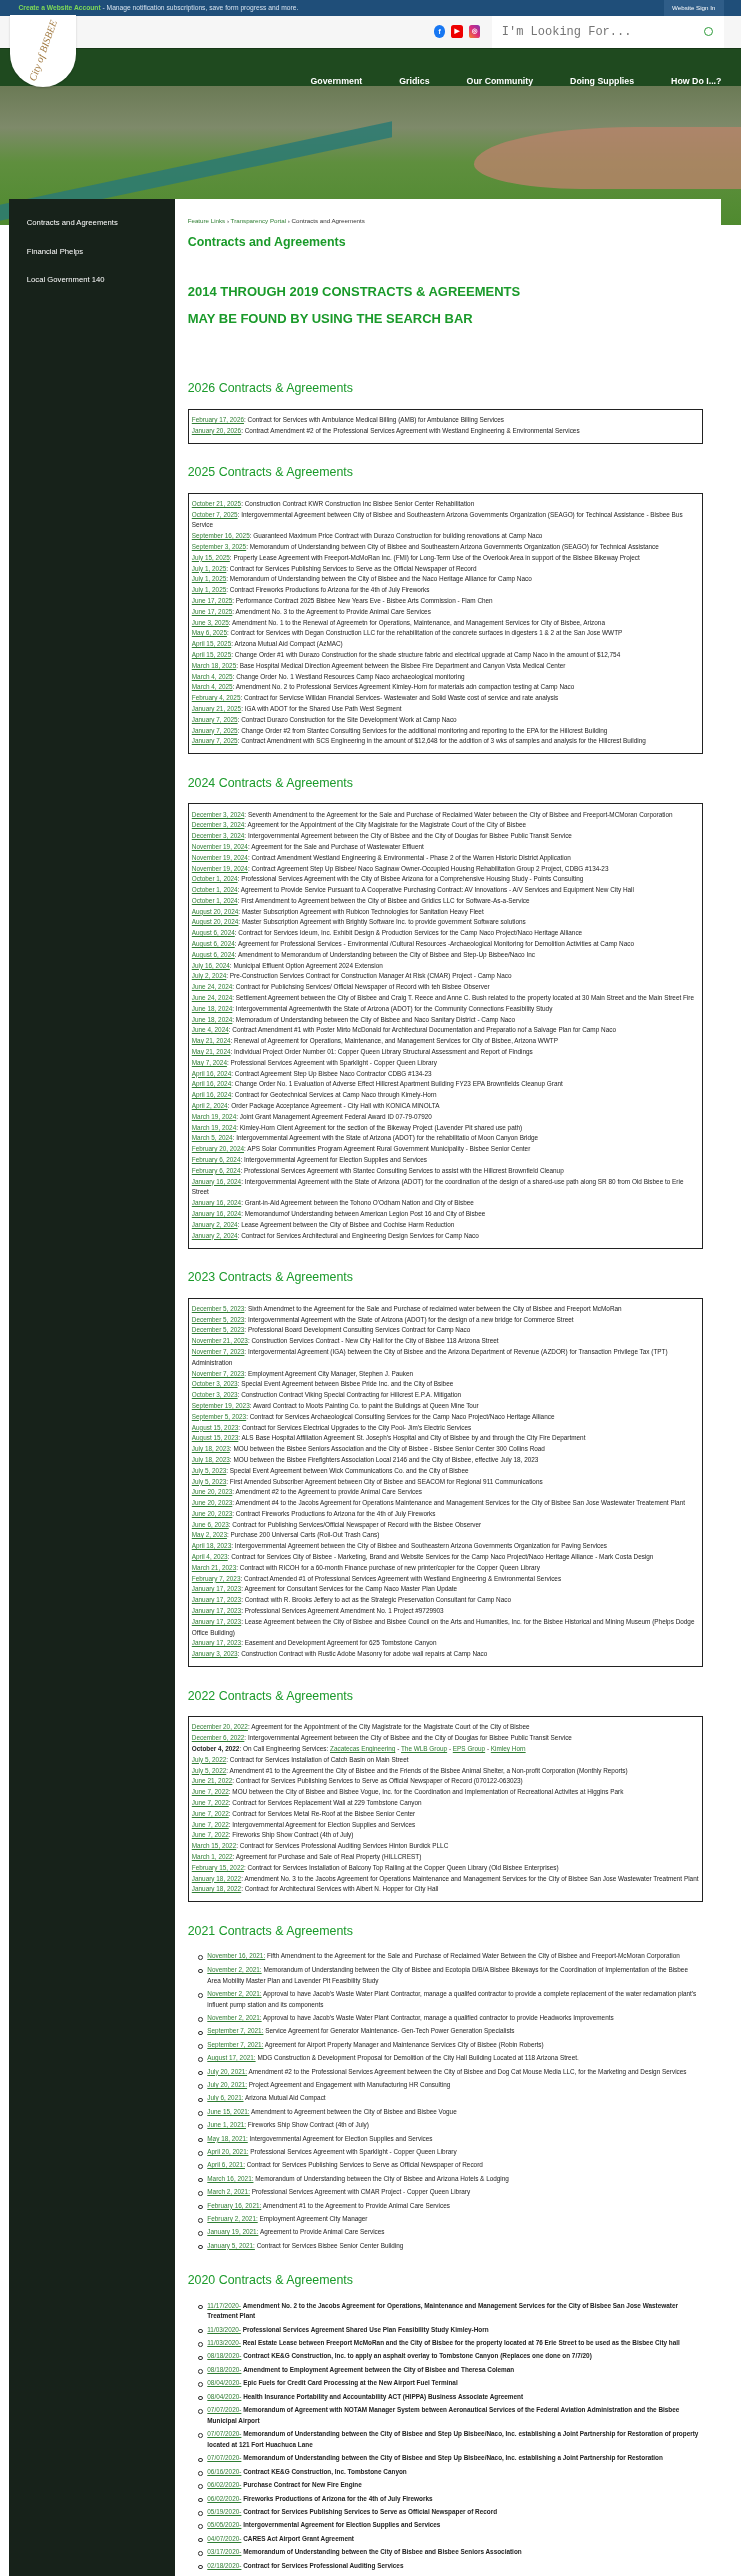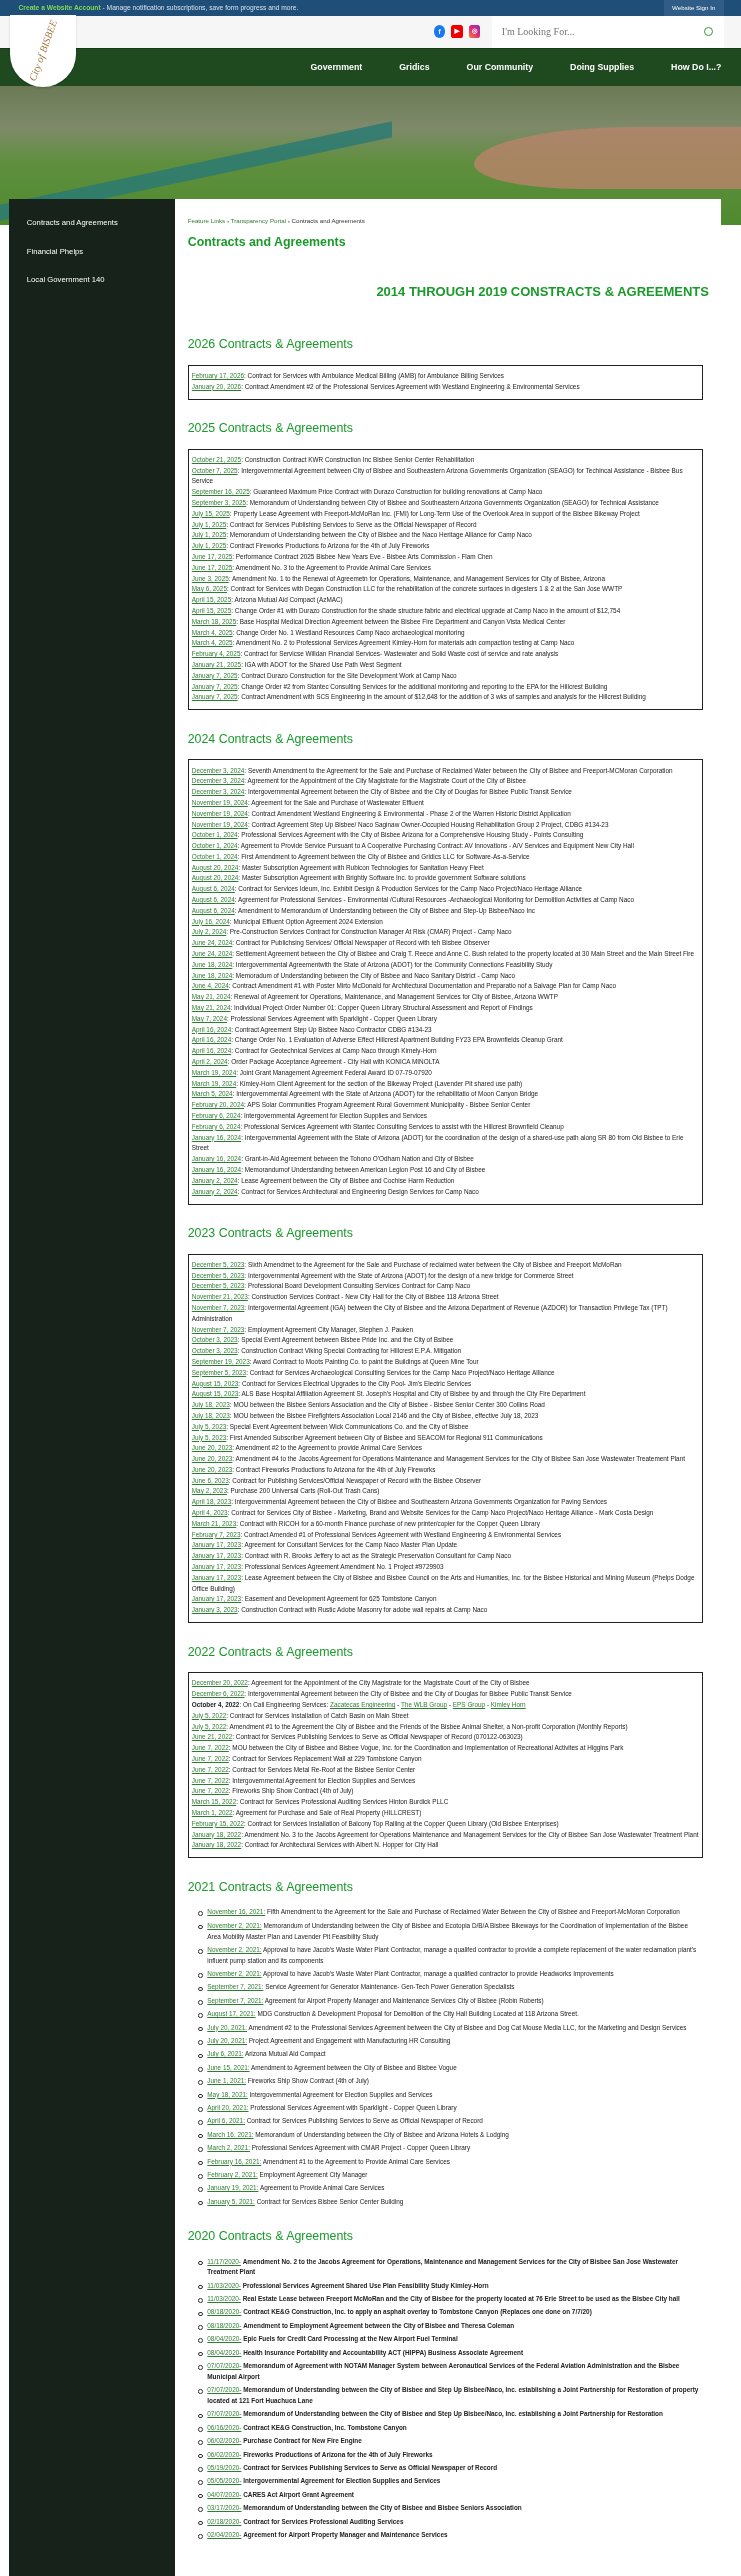--- a/index.html
+++ b/index.html
@@ -10,35 +10,35 @@
 .topbar .signin{background:#2f5d88;height:15.5px;display:flex;align-items:center;padding:0 8.2px;color:#fff;font-size:6.2px;margin-right:18.5px}
 .header{height:32px;background:#f6f6f6;display:flex;align-items:center;justify-content:flex-end;padding-right:18.5px;position:relative}
 .logo{position:absolute;left:10.3px;top:-1px;width:66px;height:72px;background:#fff;border-radius:0 0 33px 33px;display:flex;align-items:center;justify-content:center;z-index:3;box-shadow:0 1px 2.1px rgba(0,0,0,.2)}
 .logo span{color:#a0783f;font-family:"Liberation Serif",serif;font-size:10.3px;font-style:italic;transform:rotate(-70deg);white-space:nowrap}
 .social{display:flex;gap:6.2px;margin-right:11.3px}
 .social .ic{width:11.3px;height:12.4px;border-radius:2.6px;display:flex;align-items:center;justify-content:center;color:#fff;font-weight:bold;font-size:6.7px}
 .fb{background:#1877f2;border-radius:50% !important}
 .yt{background:#e00}
 .ig{background:linear-gradient(45deg,#f58529,#dd2a7b,#8134af)}
 .search{width:232px;height:32px;background:#fff;display:flex;align-items:center;justify-content:space-between;padding:0 10.3px}
-.search input{border:none;font-size:10px;color:#444;width:185px;background:transparent;font-family:Liberation Serif, serif}
+.search input{border:none;font-size:12px;color:#444;width:185px;background:transparent;font-family:Liberation Mono, monospace}
 .search .mag{width:9.3px;height:9.3px;border:1.5px solid #2e9b3a;border-radius:50%;position:relative}
-.mainnav{height:38px;background:#1f4a1f;border-top:1.5px solid #173617;display:flex;justify-content:flex-end;align-items:center;padding-right:20.6px;gap:37px}
+.mainnav{height:38px;background:#1f4a1f;border-top:1.5px solid #173617;display:flex;justify-content:flex-end;align-items:flex-end;padding-right:20.6px;gap:37px}
 .mainnav a{color:#fff;text-decoration:none;font-weight:bold;font-size:8.8px}
 .hero{height:139px;background:linear-gradient(180deg,#6b7a55 0%,#7e8a6a 30%,#5f8f3e 55%,#4f8a2f 100%);position:relative;overflow:hidden}
 .hero .field{position:absolute;right:0;top:41px;width:268px;height:62px;background:#b9836a;border-radius:60% 0 0 40%;opacity:.8}
 .hero .fence{position:absolute;left:0;top:77px;width:392px;height:15.5px;background:#2b7a73;transform:skewY(-12deg);opacity:.85}
 .content-wrap{position:relative;display:flex;margin-top:-26px;z-index:2}
 .sidenav{width:166px;margin-left:9.3px;background:#17221a;min-height:3153px;padding-top:19.6px}
 .sidenav a{display:block;color:#fff;text-decoration:none;font-size:7.7px;padding:0 0 0 17.5px;margin-bottom:19.6px}
 .main{width:546px;background:#fff;padding:18.5px 12.4px 20.6px 12.4px}
 .crumb{font-size:6.2px;color:#333;margin-bottom:11.3px}
 .crumb a{color:#2e7d32;text-decoration:none}
 h1.ptitle{color:#1a9a2a;font-size:12.4px;font-weight:bold;margin-bottom:29px}
-.notice{text-align:right;color:#1a9a2a;font-size:13px;font-weight:bold;line-height:27px;margin-bottom:32px}
+.notice{text-align:left;color:#1a9a2a;font-size:13px;font-weight:bold;line-height:27px;margin-bottom:49px}
 h2.year{color:#1a9a2a;font-size:12.4px;font-weight:normal;margin:21.6px 0 13.4px 0}
 .box{border:0.5px solid #222;padding:5.2px 3.1px 6.2px 3.1px;width:515px}
 .entry{font-size:6.4px;line-height:10.8px;color:#222}
 .entry .date{color:#2e7d32;text-decoration:underline}
 .entry .datebold{color:#222;font-weight:bold}
 .ul{list-style:none;padding-left:10.3px;width:515px}
 .ul li{font-size:6.4px;line-height:10.8px;margin-bottom:2.6px;padding-left:9.3px;position:relative}
 .ul li:before{content:"";position:absolute;left:0;top:4.1px;width:2.6px;height:2.6px;border:0.5px solid #333;border-radius:50%}
 .ul li .date{color:#2e7d32;text-decoration:underline}
 .ul.bold li .desc{font-weight:bold}
@@ -85,20 +85,21 @@
     <a>Financial Phelps</a>
     <a>Local Government 140</a>
   </aside>
   <main class="main">
     <div class="crumb">
       <a>Feature Links</a> › <a>Transparency Portal</a> › <span>Contracts and Agreements</span>
     </div>
     <h1 class="ptitle">Contracts and Agreements</h1>
     <div class="notice">
       <div>2014 THROUGH 2019 CONSTRACTS &amp; AGREEMENTS</div>
+      <div>MAY BE FOUND  BY USING THE  SEARCH BAR</div>
     </div>
     <div id="sections">
         <h2 class="year">2026 Contracts &amp; Agreements</h2>
         <div class="box">
           <div class="entry"><a class="date">February 17, 2026</a><span>: </span><span class="desc">Contract for Services with Ambulance Medical Billing (AMB) for Ambulance Billing Services</span></div>
           <div class="entry"><a class="date">January 20, 2026</a><span>: </span><span class="desc">Contract Amendment #2 of the Professional Services Agreement with Westland Engineering &amp; Environmental Services</span></div>
         </div>
         <h2 class="year">2025 Contracts &amp; Agreements</h2>
         <div class="box">
           <div class="entry"><a class="date">October 21, 2025</a><span>: </span><span class="desc">Construction Contract KWR Construction Inc Bisbee Senior Center Rehabilitation</span></div>

